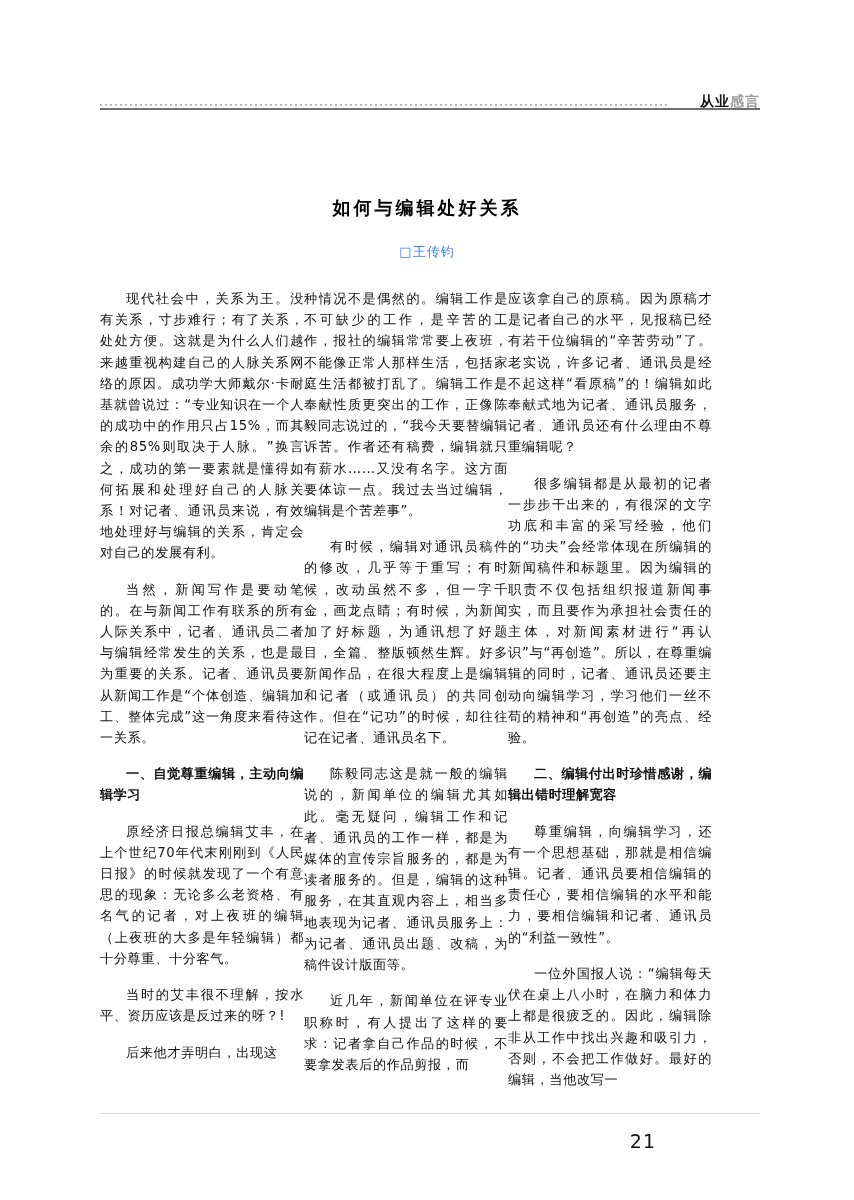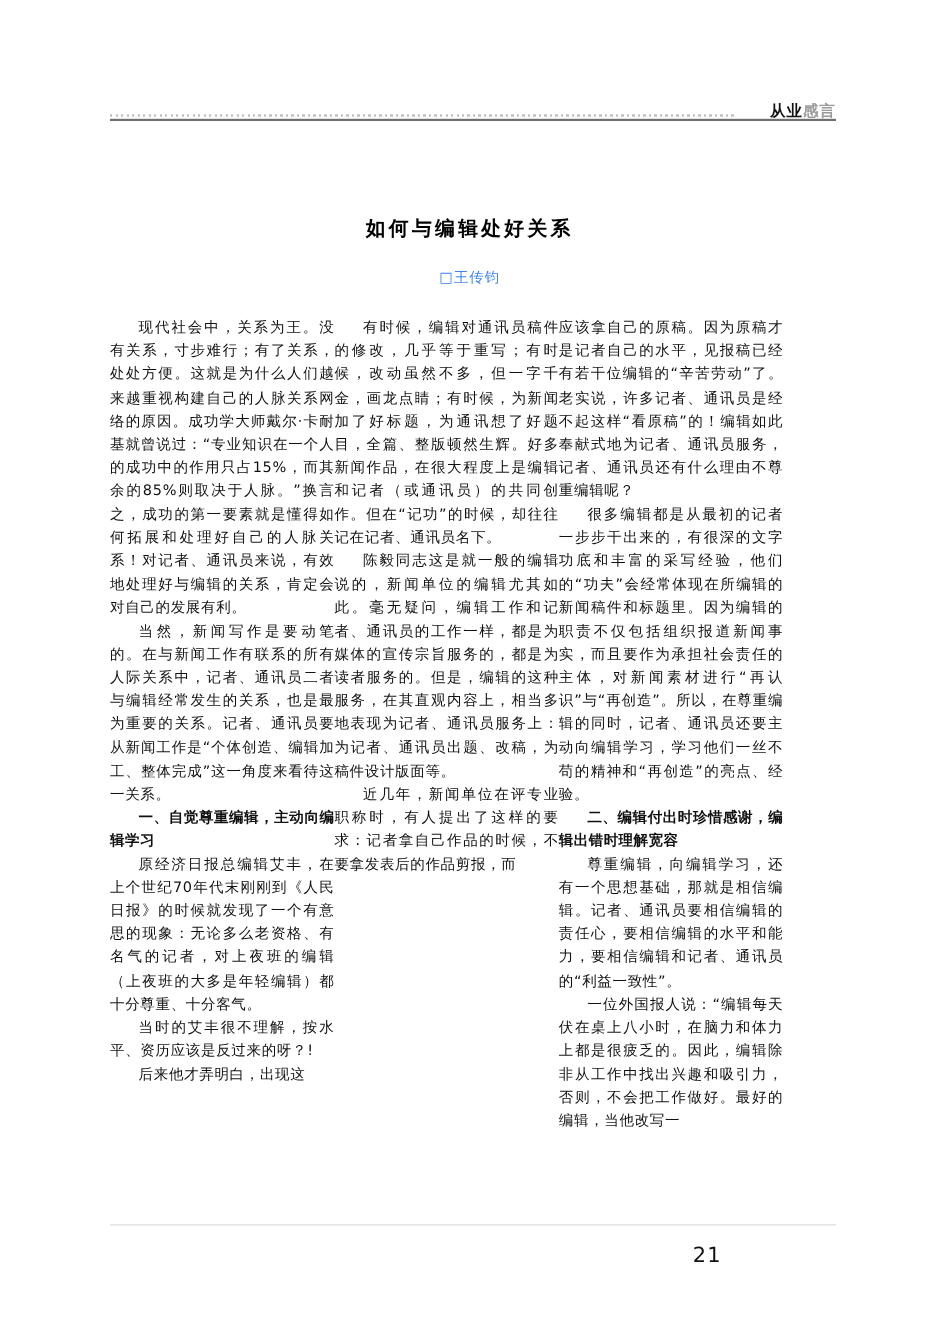--- a/index.html
+++ b/index.html
@@ -105,21 +105,21 @@
     text-justify: inter-character;
     letter-spacing: 0.6px;
     font-family: "DejaVu Sans", "Liberation Sans", sans-serif;
   }
   .col p.indent { text-indent: 26px; }
   .col p.sub {
     font-weight: bold;
     text-indent: 26px;
     letter-spacing: 0.4px;
   }
-  .col p + p { margin-top: 0px; }
+  .col p + p { margin-top: 15px; }
 
   
   .folio {
     position: absolute;
     right: 112px;
     bottom: 48px;
     font-size: 19px;
     font-weight: normal;
     color: #111;
     letter-spacing: 1px;
@@ -154,20 +154,21 @@
     <div class="col">
       <p class="indent">现代社会中，关系为王。没有关系，寸步难行；有了关系，处处方便。这就是为什么人们越来越重视构建自己的人脉关系网络的原因。成功学大师戴尔·卡耐基就曾说过：“专业知识在一个人的成功中的作用只占15%，而其余的85%则取决于人脉。”换言之，成功的第一要素就是懂得如何拓展和处理好自己的人脉关系！对记者、通讯员来说，有效地处理好与编辑的关系，肯定会对自己的发展有利。</p>
       <p class="indent">当然，新闻写作是要动笔的。在与新闻工作有联系的所有人际关系中，记者、通讯员二者与编辑经常发生的关系，也是最为重要的关系。记者、通讯员要从新闻工作是“个体创造、编辑加工、整体完成”这一角度来看待这一关系。</p>
       <p class="sub">一、自觉尊重编辑，主动向编辑学习</p>
       <p class="indent">原经济日报总编辑艾丰，在上个世纪70年代末刚刚到《人民日报》的时候就发现了一个有意思的现象：无论多么老资格、有名气的记者，对上夜班的编辑（上夜班的大多是年轻编辑）都十分尊重、十分客气。</p>
       <p class="indent">当时的艾丰很不理解，按水平、资历应该是反过来的呀？!</p>
       <p class="indent">后来他才弄明白，出现这</p>
     </div>
 
     <div class="col">
+      <p>种情况不是偶然的。编辑工作是不可缺少的工作，是辛苦的工作，报社的编辑常常要上夜班，不能像正常人那样生活，包括家庭生活都被打乱了。编辑工作是奉献性质更突出的工作，正像陈毅同志说过的，“我今天要替编辑诉苦。作者还有稿费，编辑就只有薪水……又没有名字。这方面要体谅一点。我过去当过编辑，编辑是个苦差事”。</p>
       <p class="indent">有时候，编辑对通讯员稿件的修改，几乎等于重写；有时候，改动虽然不多，但一字千金，画龙点睛；有时候，为新闻加了好标题，为通讯想了好题目，全篇、整版顿然生辉。好多新闻作品，在很大程度上是编辑和记者（或通讯员）的共同创作。但在“记功”的时候，却往往记在记者、通讯员名下。</p>
       <p class="indent">陈毅同志这是就一般的编辑说的，新闻单位的编辑尤其如此。毫无疑问，编辑工作和记者、通讯员的工作一样，都是为媒体的宣传宗旨服务的，都是为读者服务的。但是，编辑的这种服务，在其直观内容上，相当多地表现为记者、通讯员服务上：为记者、通讯员出题、改稿，为稿件设计版面等。</p>
       <p class="indent">近几年，新闻单位在评专业职称时，有人提出了这样的要求：记者拿自己作品的时候，不要拿发表后的作品剪报，而</p>
     </div>
 
     <div class="col">
       <p>应该拿自己的原稿。因为原稿才是记者自己的水平，见报稿已经有若干位编辑的“辛苦劳动”了。老实说，许多记者、通讯员是经不起这样“看原稿”的！编辑如此奉献式地为记者、通讯员服务，记者、通讯员还有什么理由不尊重编辑呢？</p>
       <p class="indent">很多编辑都是从最初的记者一步步干出来的，有很深的文字功底和丰富的采写经验，他们的“功夫”会经常体现在所编辑的新闻稿件和标题里。因为编辑的职责不仅包括组织报道新闻事实，而且要作为承担社会责任的主体，对新闻素材进行“再认识”与“再创造”。所以，在尊重编辑的同时，记者、通讯员还要主动向编辑学习，学习他们一丝不苟的精神和“再创造”的亮点、经验。</p>
       <p class="sub">二、编辑付出时珍惜感谢，编辑出错时理解宽容</p>
       <p class="indent">尊重编辑，向编辑学习，还有一个思想基础，那就是相信编辑。记者、通讯员要相信编辑的责任心，要相信编辑的水平和能力，要相信编辑和记者、通讯员的“利益一致性”。</p>

